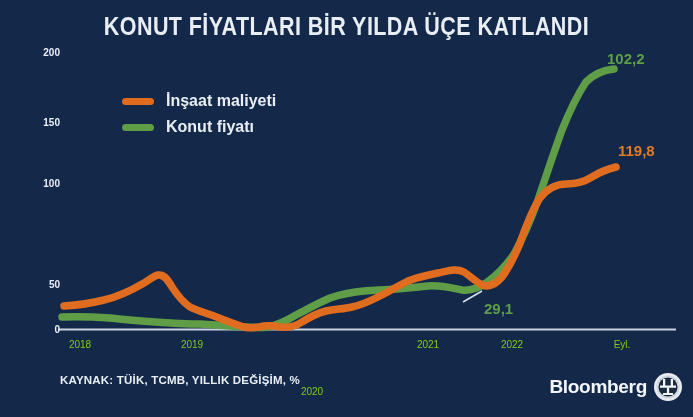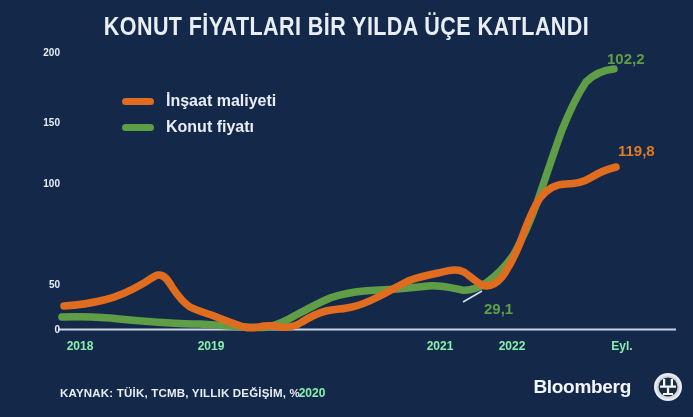--- a/index.html
+++ b/index.html
@@ -39,23 +39,23 @@
     color:#e9eef5;
     font-size:10px;
     font-weight:bold;
     transform:translateY(-50%);
   }
   .ytick { position:absolute; left:8px; width:52px; }
 
   
   .xlab {
     position:absolute;
-    color:#86efac;
-    font-size:12px;
-    font-weight:bold;
+    color:#84cc16;
+    font-size:10px;
+    font-weight:normal;
     transform:translateX(-50%);
     white-space:nowrap;
   }
 
   
   .legend { position:absolute; left:122px; top:88px; }
   .legend-row { display:flex; align-items:center; height:26px; }
   .legend-swatch {
     width:32px; height:7px; border-radius:4px; margin-right:12px;
   }
@@ -67,25 +67,25 @@
   .dlabel {
     position:absolute; font-size:15px; font-weight:bold; white-space:nowrap;
   }
   .dlabel.green { color:#5f9e46; }
   .dlabel.orange { color:#e07b28; }
 
   
   .source {
     position:absolute; left:60px; top:374px;
     color:#e9eef5; font-size:11.5px; font-weight:bold;
-    letter-spacing:0.2px; white-space:nowrap;margin-top:13px;
+    letter-spacing:0.2px; white-space:nowrap;
   }
   .brand {
     position:absolute; right:10px; top:372px;
-    display:flex; align-items:center; gap:22px;
+    display:flex; align-items:center; gap:6px;
   }
   .brand-text {
     color:#f2f6fb; font-size:19px; font-weight:bold; letter-spacing:-0.3px;
   }
   .ht-badge { width:30px; height:30px; display:block; }
 </style>
 </head>
 <body>
 
 <div id="stage">
@@ -144,23 +144,23 @@
       <line x1="463" y1="302" x2="482" y2="291" stroke="#d6deea" stroke-width="1.6"></line>
     </svg>
 
     <div class="ylab ytick" style="top:52px;">200</div>
     <div class="ylab ytick" style="top:122px;">150</div>
     <div class="ylab ytick" style="top:183px;">100</div>
     <div class="ylab ytick" style="top:260px;margin-top:24px;">50</div>
     <div class="ylab ytick" style="top:329px;">0</div>
 
     <div class="xlab" style="left:80px;  top:339px;">2018</div>
-    <div class="xlab" style="left:211px; top:339px;text-align:right;">2019</div>
+    <div class="xlab" style="left:192px; top:339px;text-align:right;">2019</div>
     <div class="xlab" style="left:312px; top:339px;margin-top:47px;">2020</div>
-    <div class="xlab" style="left:440px; top:339px;">2021</div>
+    <div class="xlab" style="left:428px; top:339px;">2021</div>
     <div class="xlab" style="left:512px; top:339px;">2022</div>
     <div class="xlab" style="left:622px; top:339px;">Eyl.</div>
 
     <div class="dlabel green" style="left:607px; top:50px;">102,2</div>
     <div class="dlabel orange" style="left:618px; top:142px;text-align:right;">119,8</div>
     <div class="dlabel green" style="left:456px; top:300px;margin-left:28px;">29,1</div>
   </div>
 
   <div class="legend">
     <div class="legend-row">

